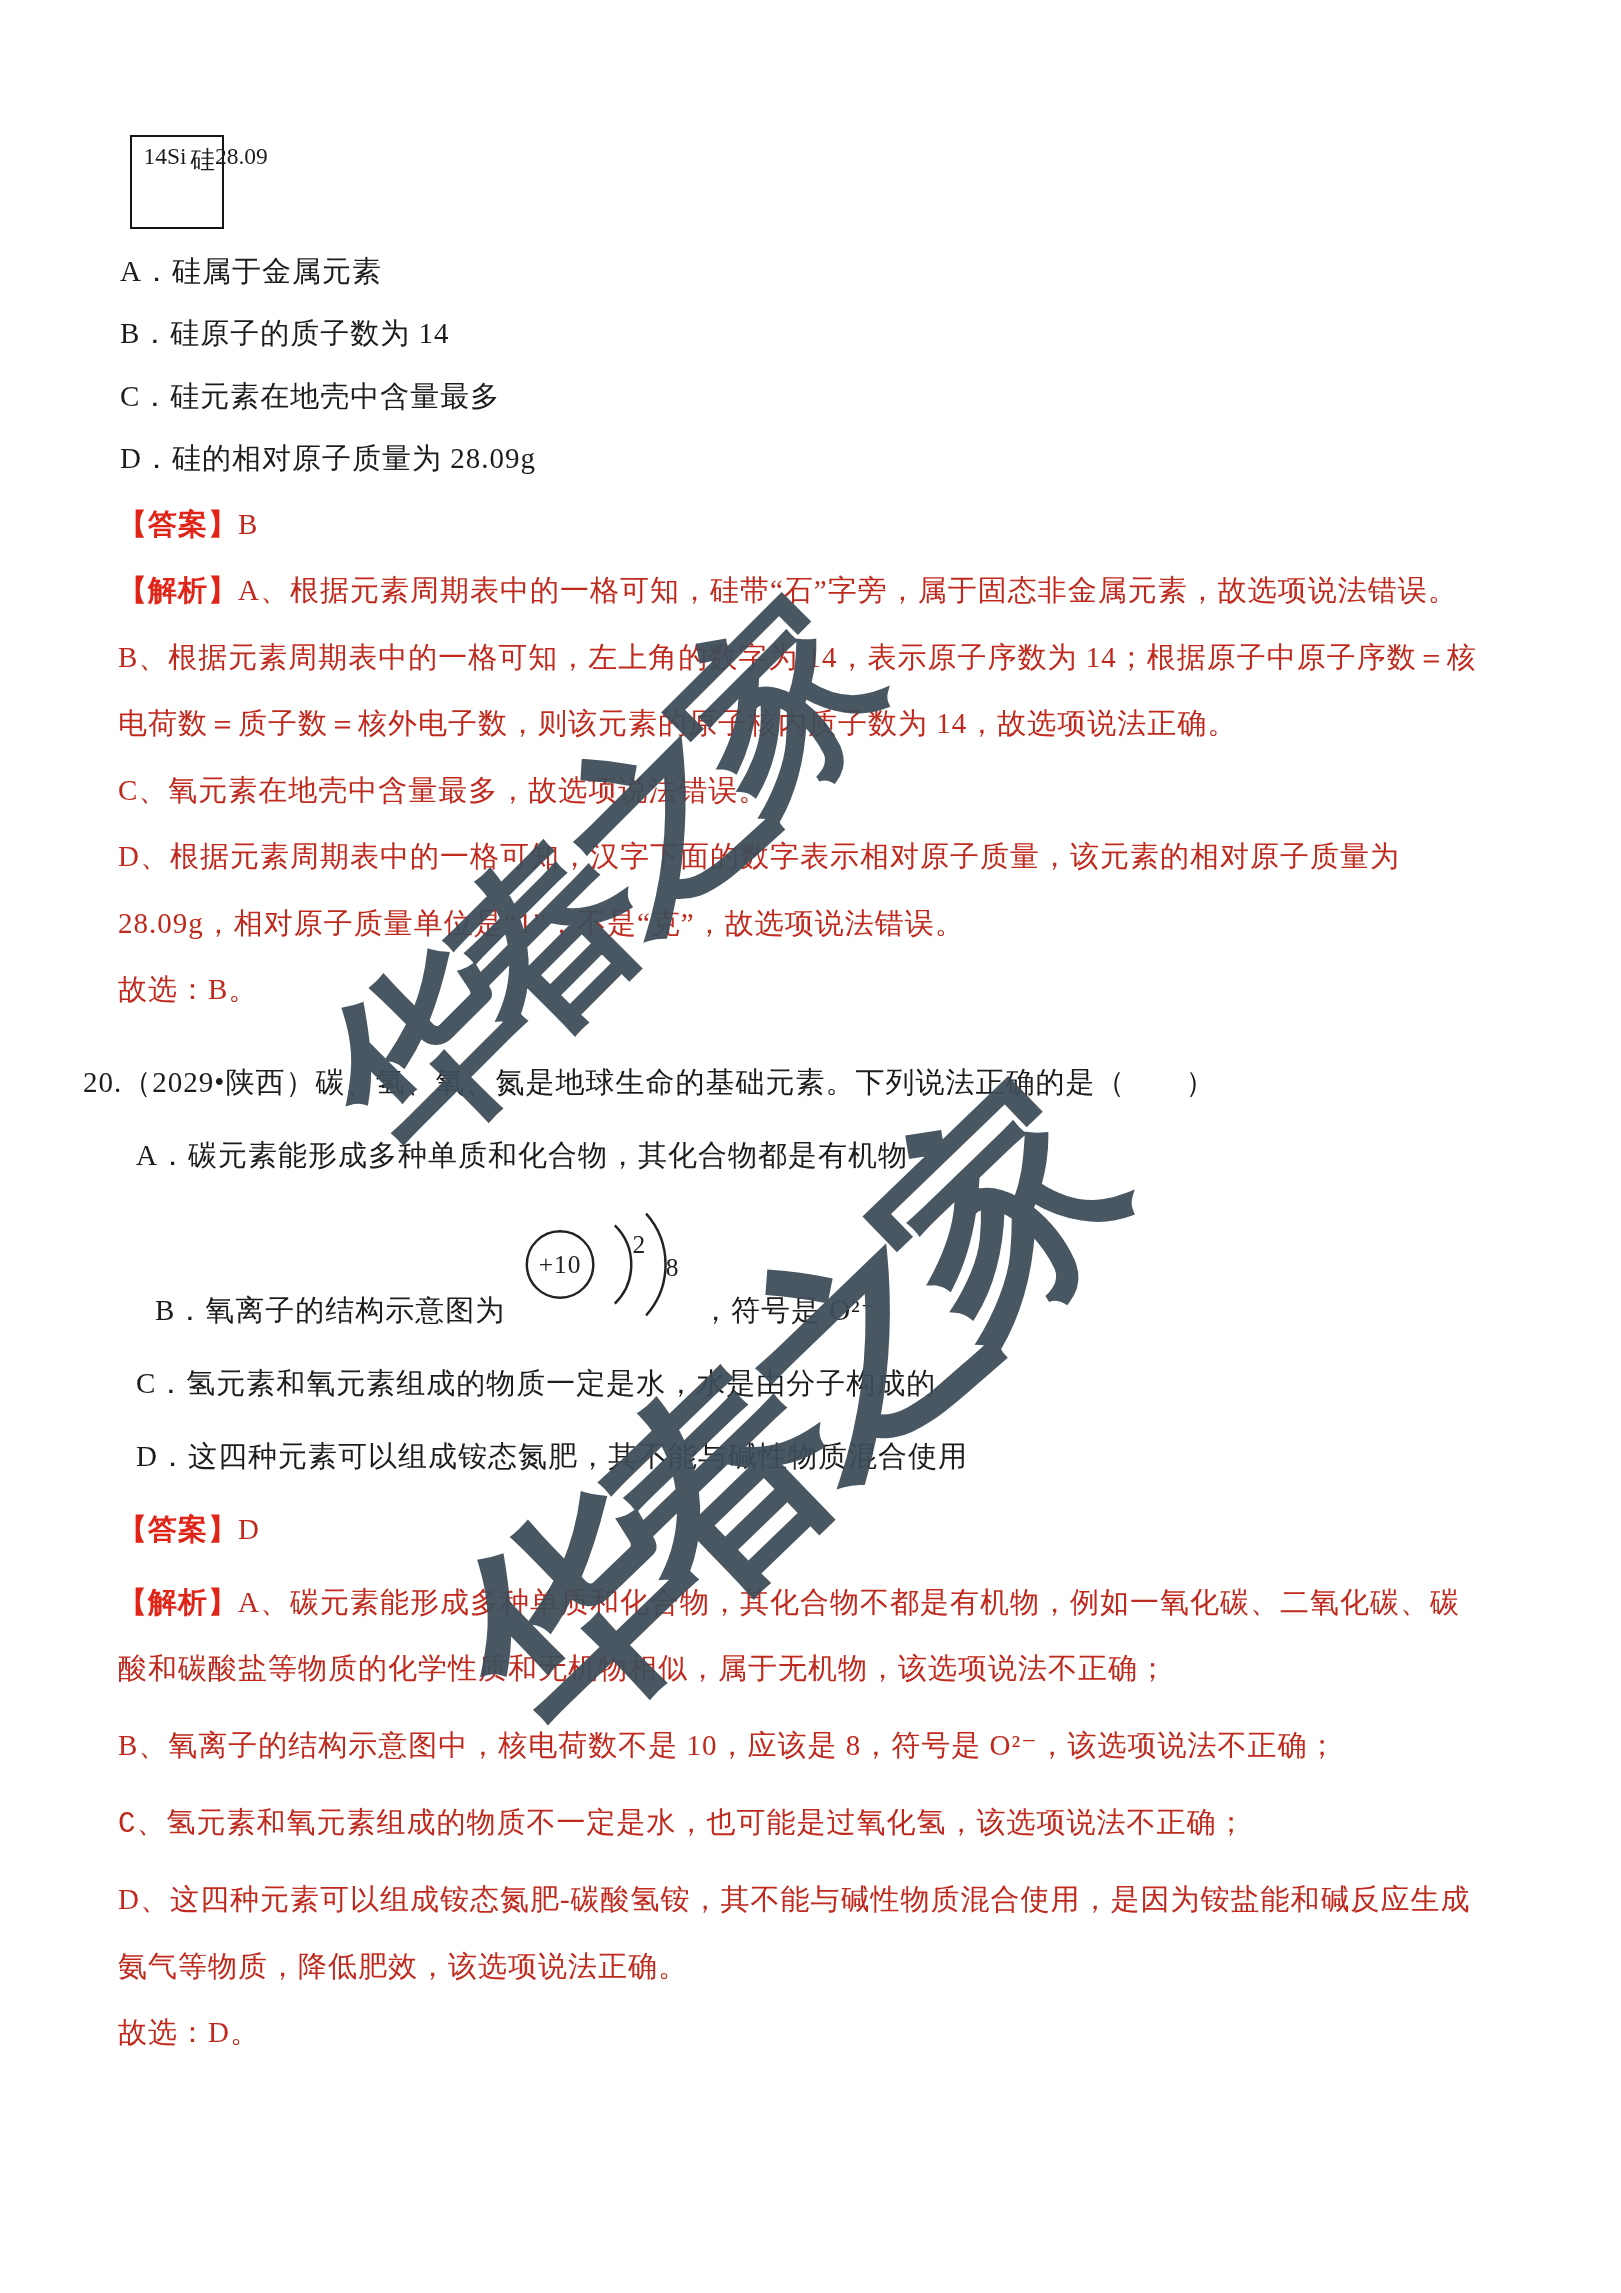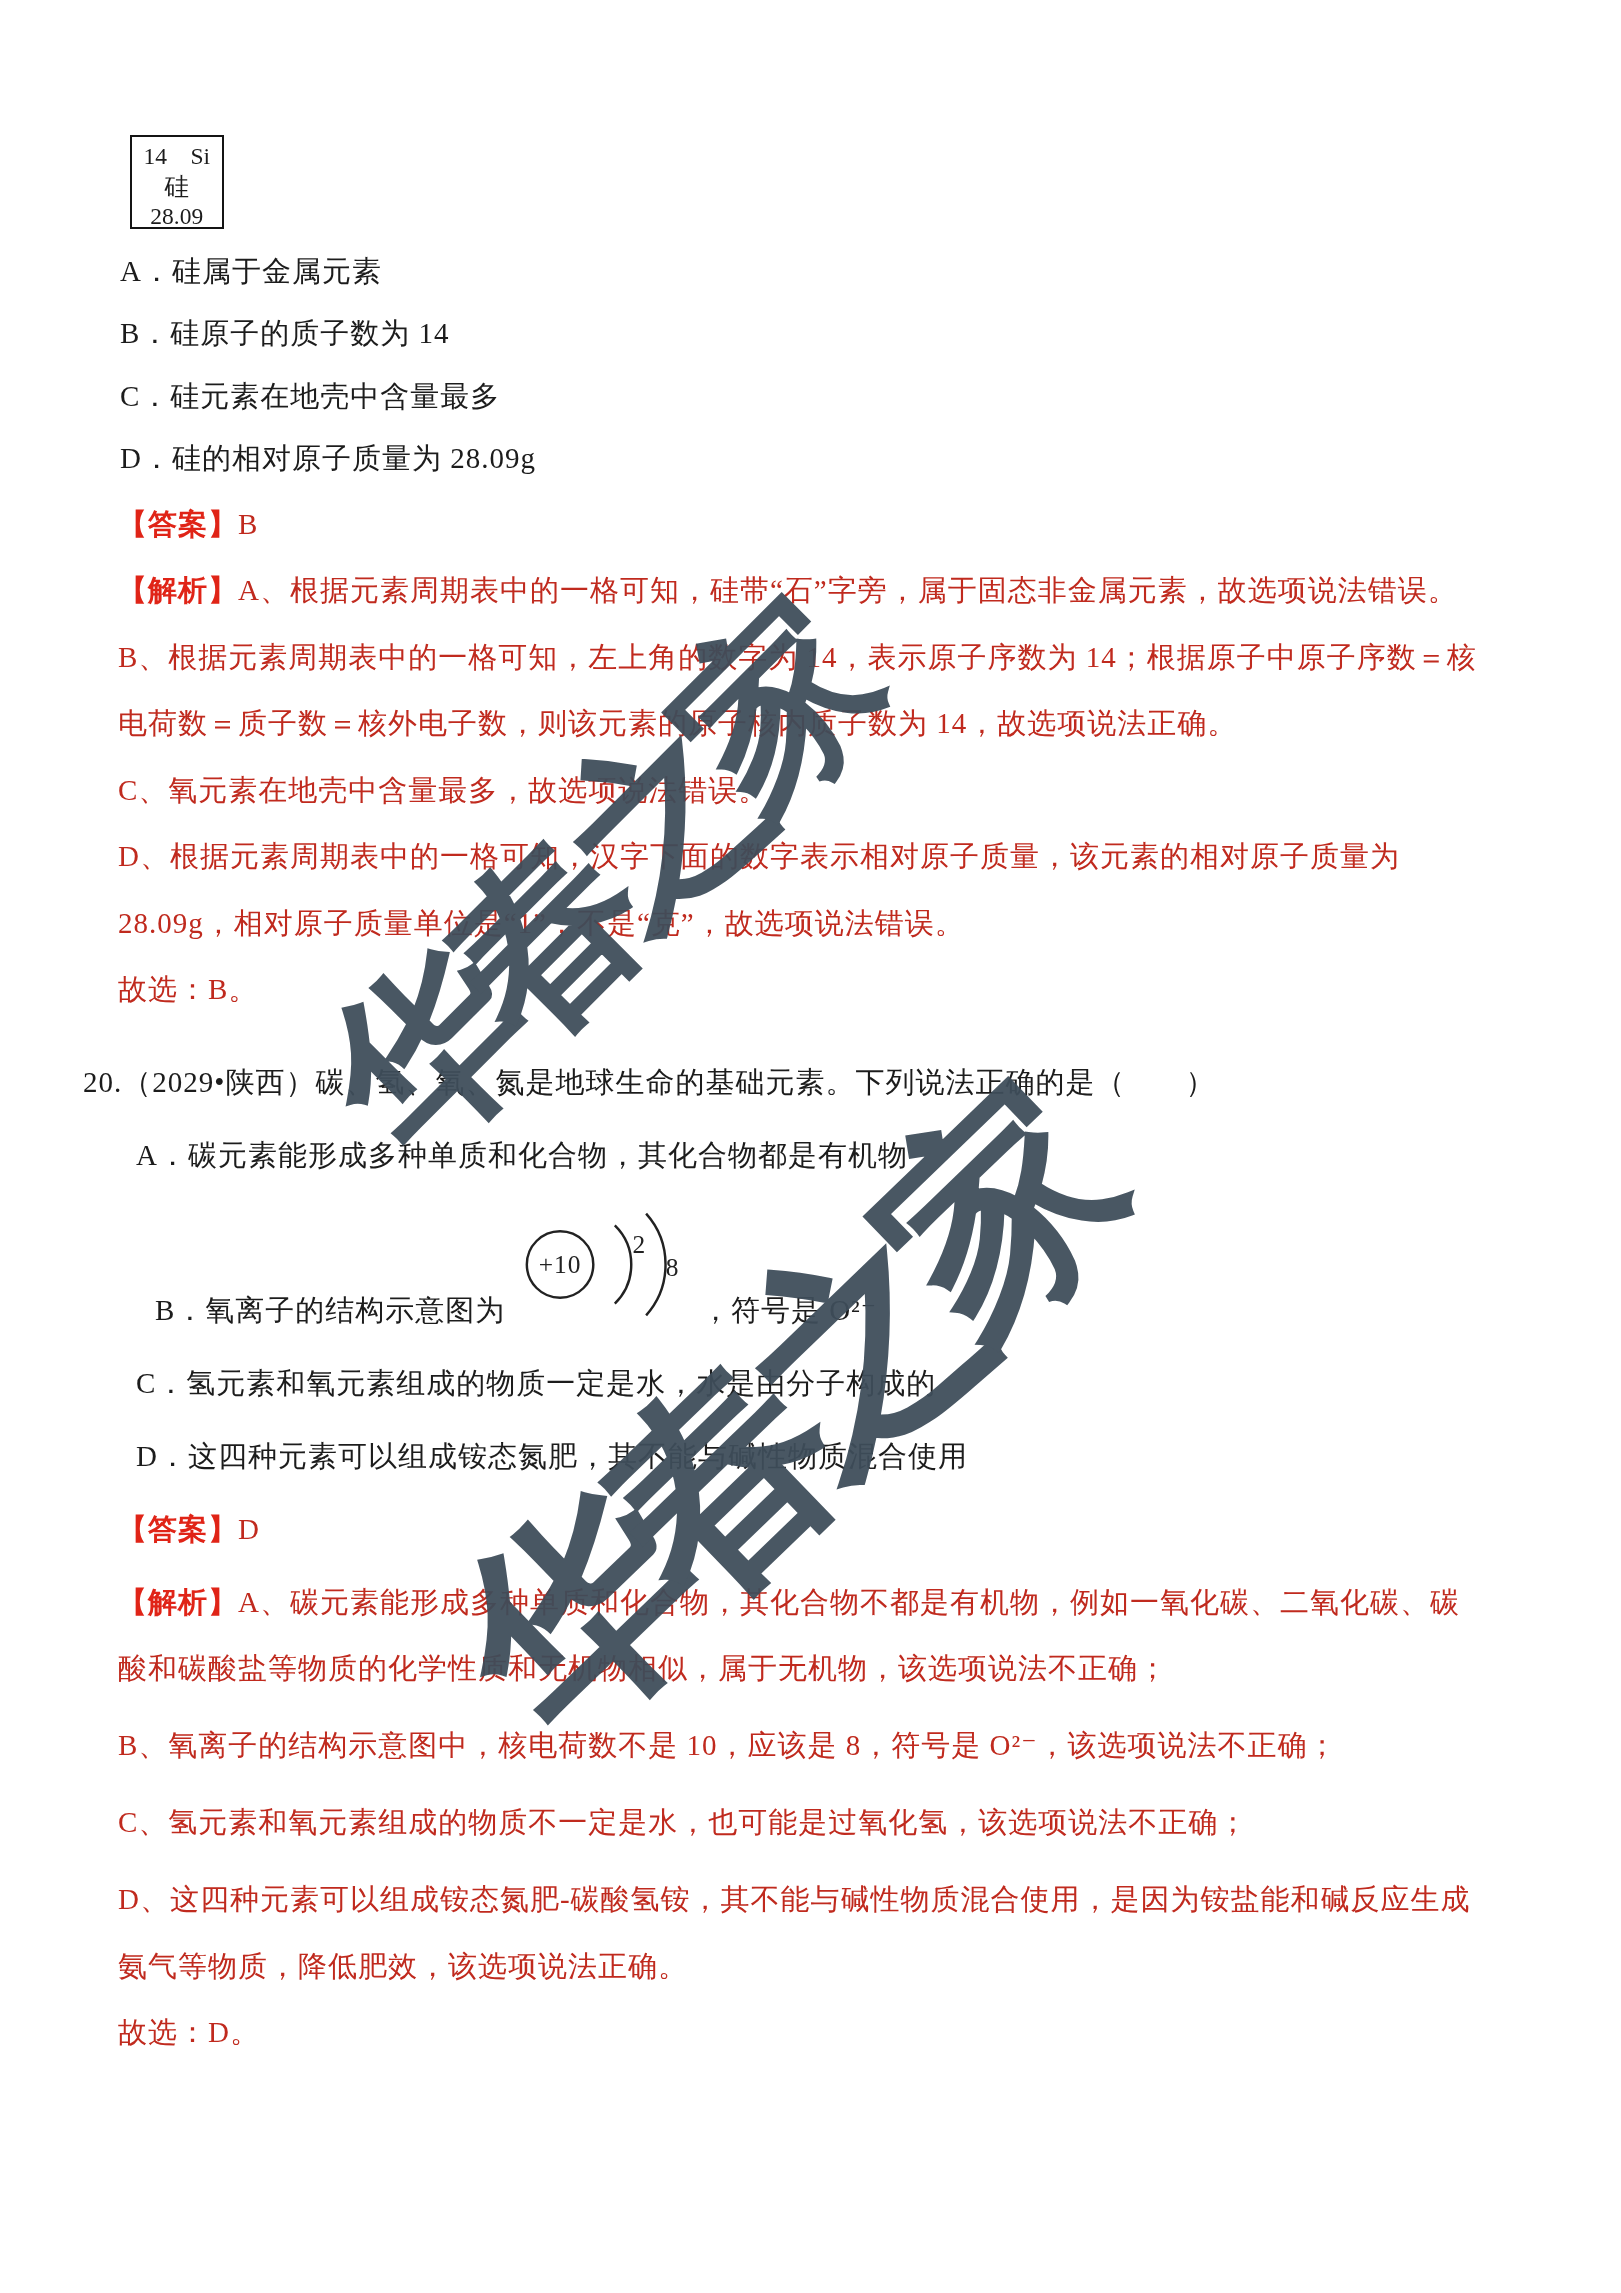--- a/index.html
+++ b/index.html
@@ -7,21 +7,21 @@
     width:1621px;height:2294px;background:#ffffff;position:relative;overflow:hidden;
     font-family:"Liberation Serif","DejaVu Serif",serif;color:#1c1c1c;
   }
   .page{position:absolute;inset:0;}
   .content{position:relative;z-index:1;padding:135px 98px 0 118px;font-size:29px;letter-spacing:1px;}
   .line{white-space:nowrap;}
 
   
   .element-card{
     width:94px;height:94px;border:2px solid #141414;margin-left:11.8px;
-    display:flex;flex-direction:column;justify-content:space-between;
+    display:flex;flex-direction:row;justify-content:space-between;
     padding:5.9px 7.8px;box-sizing:border-box;font-size:23.5px;letter-spacing:0;
   }
   .ec-top{display:flex;justify-content:space-between;padding:0 3.9px;}
   .ec-mid{text-align:center;font-size:24.5px;}
   .ec-bottom{text-align:center;}
 
   
   .opt{margin:22.5px 0 0 2px;}
   .opt:first-of-type{margin-top:29px;}
   .q20-opt{margin:33px 0 0 18px;}
@@ -126,21 +126,21 @@
 
     <div class="answer-line line" style="margin-top:33px;">
       <span class="red-label">【答案】</span><span class="red-text">D</span>
     </div>
 
     <div class="ana-line line" style="margin-top:33px;">
       <span class="red-label">【解析】</span><span class="red-text">A、碳元素能形成多种单质和化合物，其化合物不都是有机物，例如一氧化碳、二氧化碳、碳</span>
     </div>
     <div class="ana-line line red-text">酸和碳酸盐等物质的化学性质和无机物相似，属于无机物，该选项说法不正确；</div>
     <div class="ana-line line red-text" style="margin-top:37px;">B、氧离子的结构示意图中，核电荷数不是 10，应该是 8，符号是 O²⁻，该选项说法不正确；</div>
-    <div class="ana-line line red-text" style="margin-top:37px;">C、氢元素和氧元素组成的物质不一定是水，也可能是过氧化氢，该选项说法不正确；</div>
+    <div class="ana-line line red-text" style="margin-top:37px;font-family:Liberation Mono, monospace;">C、氢元素和氧元素组成的物质不一定是水，也可能是过氧化氢，该选项说法不正确；</div>
     <div class="ana-line line red-text" style="margin-top:37px;">D、这四种元素可以组成铵态氮肥-碳酸氢铵，其不能与碱性物质混合使用，是因为铵盐能和碱反应生成</div>
     <div class="ana-line line red-text">氨气等物质，降低肥效，该选项说法正确。</div>
     <div class="conclusion line red-text">故选：D。</div>
 
   </div>
 
   <div class="wm wm1">华春之家</div>
   <div class="wm wm2">华春之家</div>
 
 </div>

